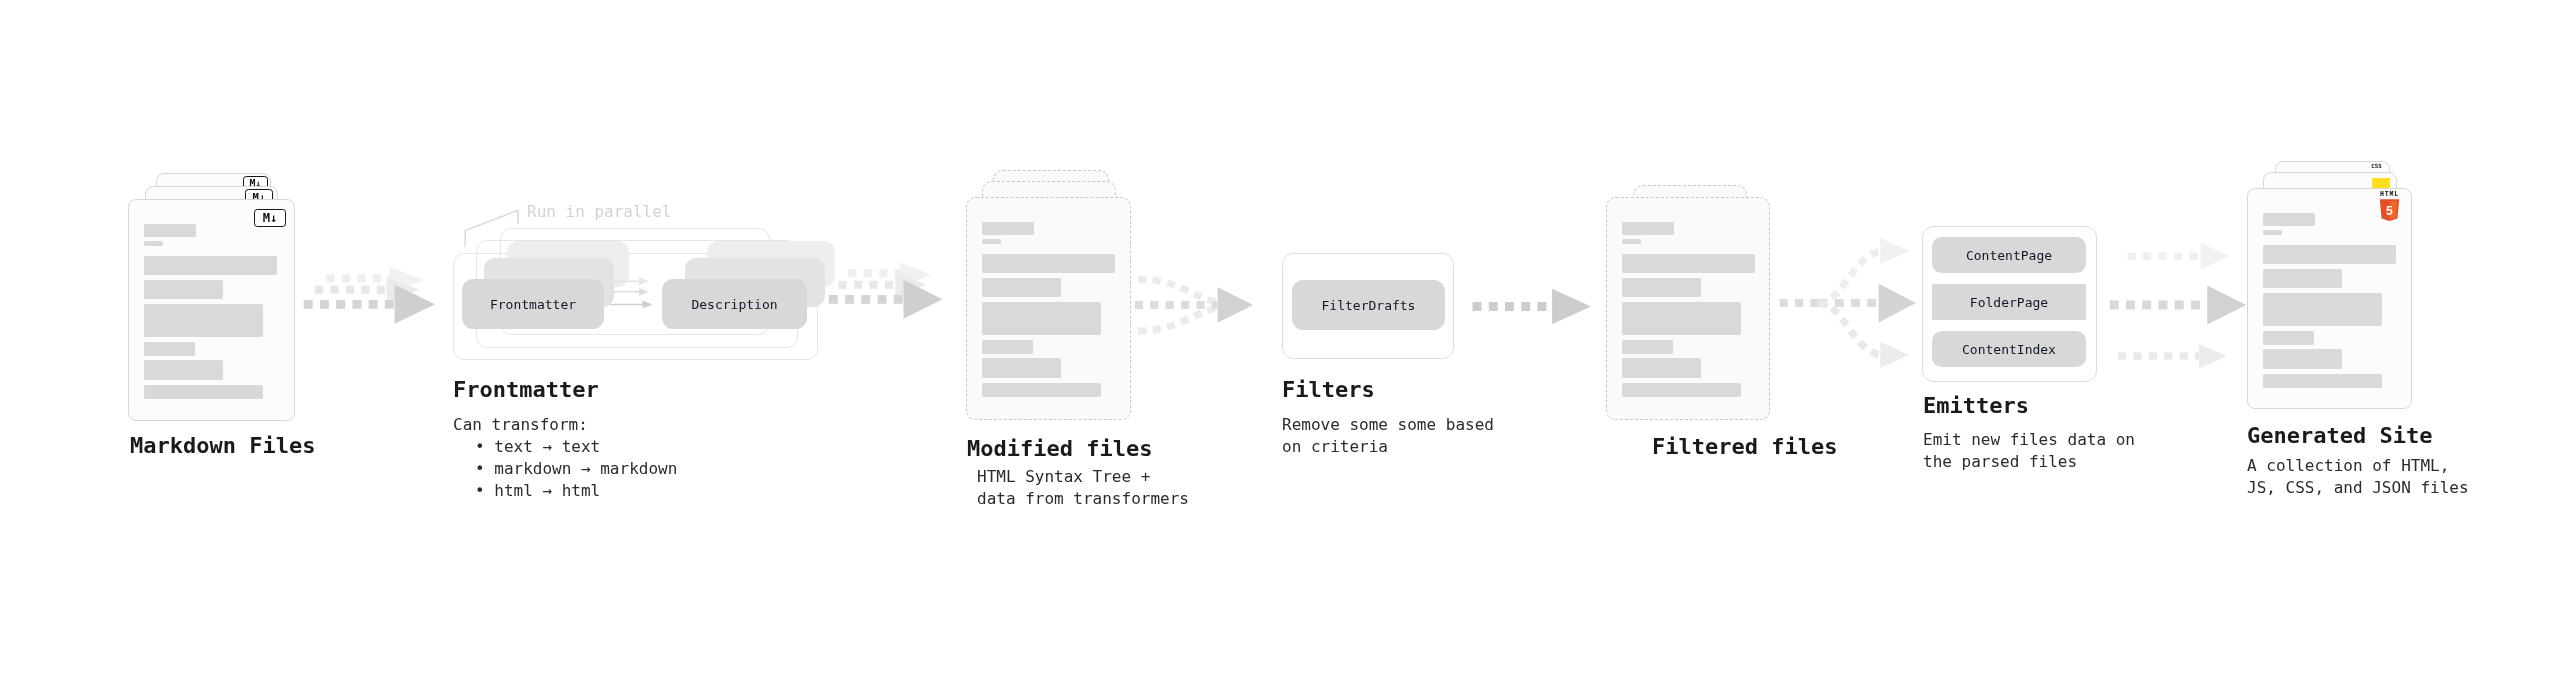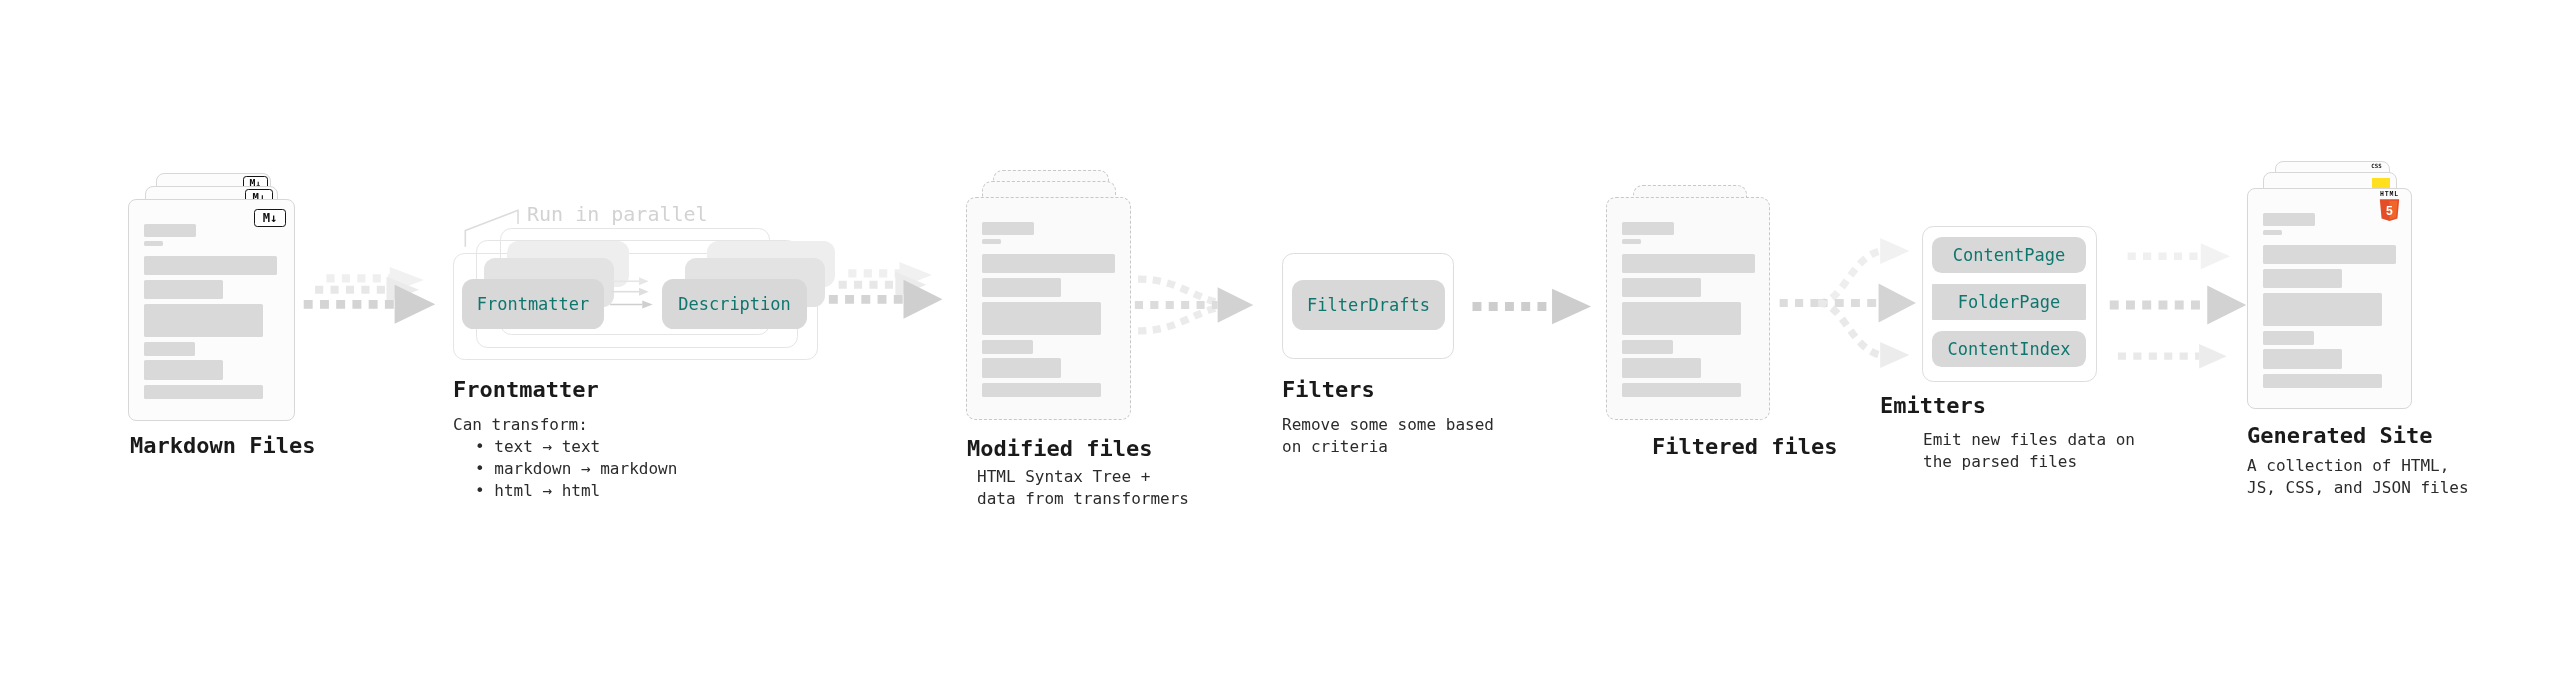--- a/index.html
+++ b/index.html
@@ -19,24 +19,24 @@
   .b3{width:133px;height:18.7px;margin-bottom:4.9px}
   .b4{width:79px;height:19.5px;margin-bottom:4.9px}
   .b5{width:119px;height:32.5px;margin-bottom:4.9px}
   .b6{width:51px;height:14px;margin-bottom:4.9px}
   .b7{width:79px;height:19.5px;margin-bottom:4.9px}
   .b8{width:119px;height:14.6px}
   
   .stage-title { position:absolute; font-size:22px; font-weight:600; color:#1a1a1a; white-space:nowrap; letter-spacing:0; }
   .body-text { position:absolute; font-size:16px; line-height:22px; color:#2b2b2b; white-space:nowrap; }
   .bullet { padding-left:22px; }
-  .note-text { position:absolute; font-size:20px; color:#d2d2d2; white-space:nowrap; }
+  .note-text { position:absolute; font-size:16px; color:#d2d2d2; white-space:nowrap; }
   
   .pill { position:absolute; background:#d8d8d8; border-radius:11.4px; display:flex; align-items:center; justify-content:center;
-          font-size:17px; color:#0f766e; box-sizing:border-box; white-space:nowrap; }
+          font-size:13px; color:#0f172a; box-sizing:border-box; white-space:nowrap; }
   .ghost { position:absolute; border-radius:11.4px; }
   .tcard { position:absolute; border:1.6px solid #e5e5e5; border-radius:11.4px; box-sizing:border-box; background:transparent; }
   .panel { position:absolute; background:#fff; border:1.6px solid #dddddd; border-radius:11.4px; box-sizing:border-box; }
   
   .md-icon { position:absolute; background:#fff; border:1.6px solid #151515; border-radius:3.3px; color:#111;
              font-weight:700; display:flex; align-items:center; justify-content:center; box-sizing:border-box; }
   
   .css-icon { position:absolute; font-size:5.7px; font-weight:700; color:#111; text-align:center;
               border-bottom:2.4px solid #2b5ce6; line-height:7.3px; }
   .js-icon { position:absolute; background:#ffdf1e; }
@@ -202,21 +202,21 @@
       </div>
     </div>
     <div class="stage-title" style="left:1652px;top:434px">Filtered files</div>
   </div>
 
   <div>
     <div class="panel" style="left:1922px;top:226px;width:175px;height:156px"></div>
     <div class="pill" style="left:1932px;top:237px;width:154px;height:36px;border-radius:9.8px">ContentPage</div>
     <div class="pill" style="left:1932px;top:284px;width:154px;height:36px;border-radius:1px">FolderPage</div>
     <div class="pill" style="left:1932px;top:331px;width:154px;height:36px;border-radius:9.8px">ContentIndex</div>
-    <div class="stage-title" style="left:1880px;top:393px">Emitters</div>
+    <div class="stage-title" style="left:1923px;top:393px">Emitters</div>
     <div class="body-text" style="left:1923px;top:429px">
       <div>Emit new files data on</div>
       <div>the parsed files</div>
     </div>
   </div>
 
   <div>
     <div class="doc" style="left:2275px;top:161px;width:115px;height:49px"></div>
     <div class="css-icon" style="left:2366px;top:163px;width:21px;height:9.8px">CSS</div>
     <div class="doc" style="left:2263px;top:172px;width:134px;height:49px"></div>

